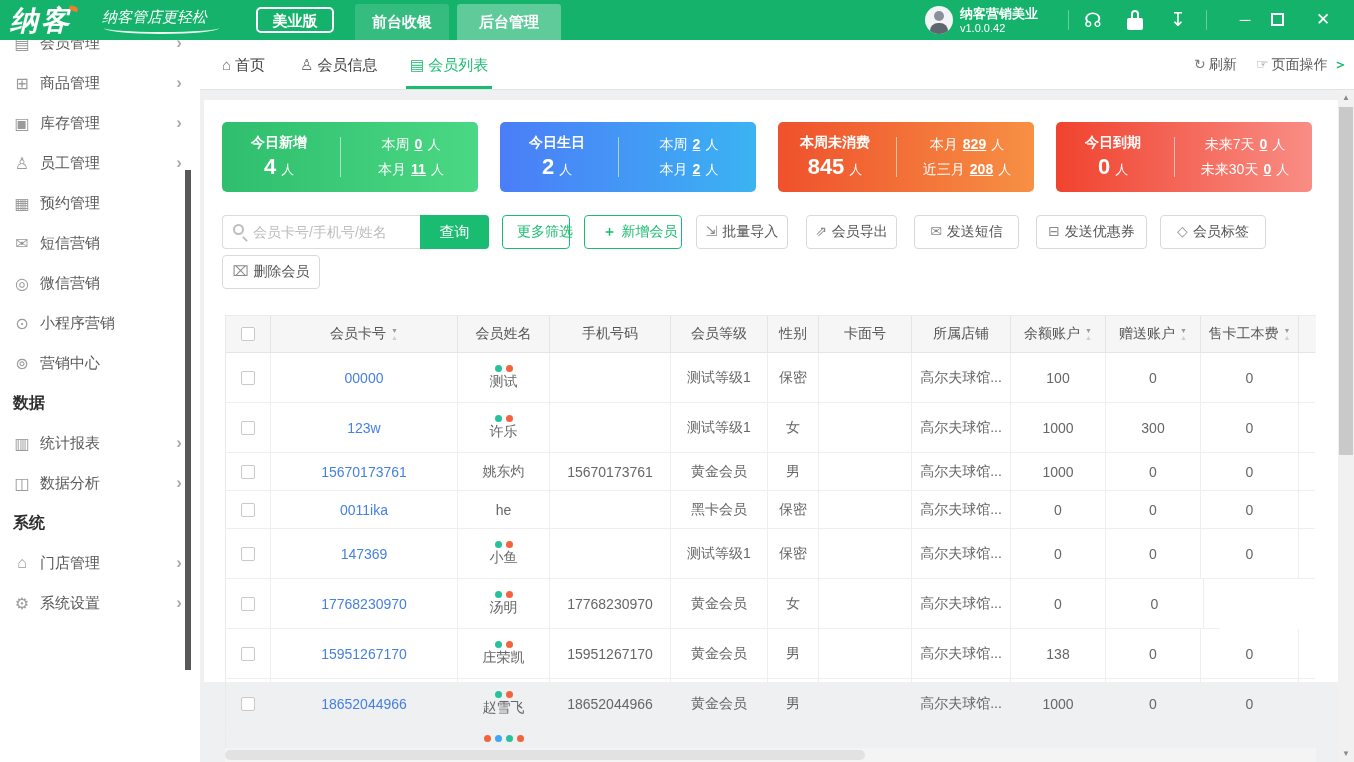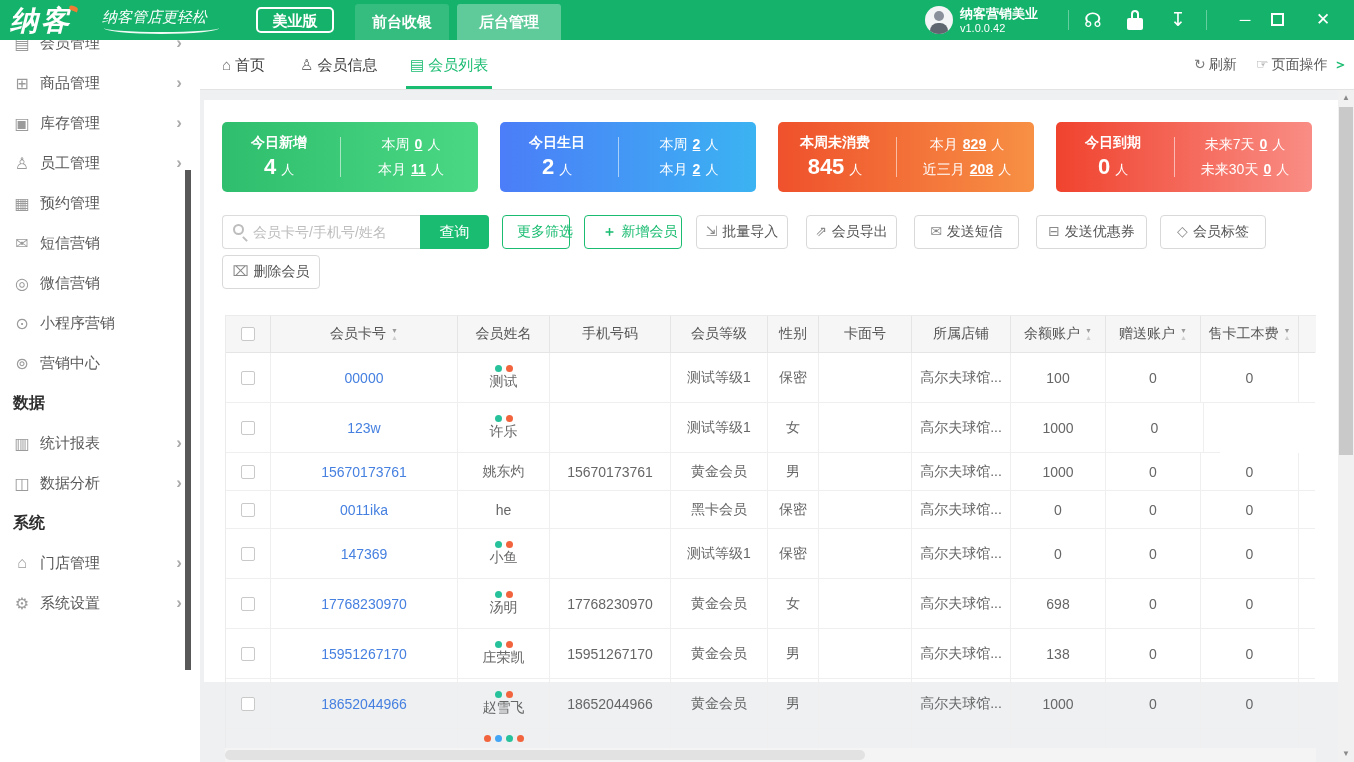--- a/index.html
+++ b/index.html
@@ -389,20 +389,23 @@
           </div>
           <div class="td" style="width: 93px;">
             <span></span>
           </div>
           <div class="td" style="width: 99px;">
             <span>高尔夫球馆...</span>
           </div>
           <div class="td" style="width: 95px;">
             <span>1000</span>
           </div>
+          <div class="td" style="width: 95px;">
+            <span>300</span>
+          </div>
           <div class="td" style="width: 98px;">
             <span>0</span>
           </div>
           <div class="td" style="width: 16px; border-right: none;"></div>
         </div>
         <div class="tr" style="height: 38px;">
           <div class="td" style="width: 45px;">
             <span class="cb"></span>
           </div>
           <div class="td" style="width: 187px;">
@@ -538,23 +541,20 @@
             <span>黄金会员</span>
           </div>
           <div class="td" style="width: 51px;">
             <span>女</span>
           </div>
           <div class="td" style="width: 93px;">
             <span></span>
           </div>
           <div class="td" style="width: 99px;">
             <span>高尔夫球馆...</span>
-          </div>
-          <div class="td" style="width: 95px;">
-            <span>698</span>
           </div>
           <div class="td" style="width: 95px;">
             <span>0</span>
           </div>
           <div class="td" style="width: 98px;">
             <span>0</span>
           </div>
           <div class="td" style="width: 16px; border-right: none;"></div>
         </div>
         <div class="tr" style="height: 50px;">

